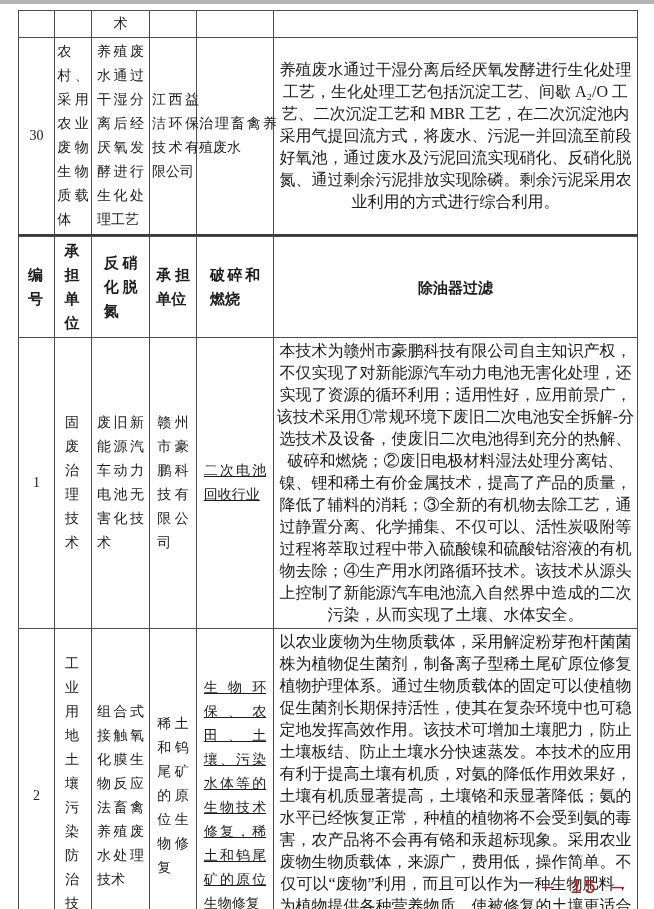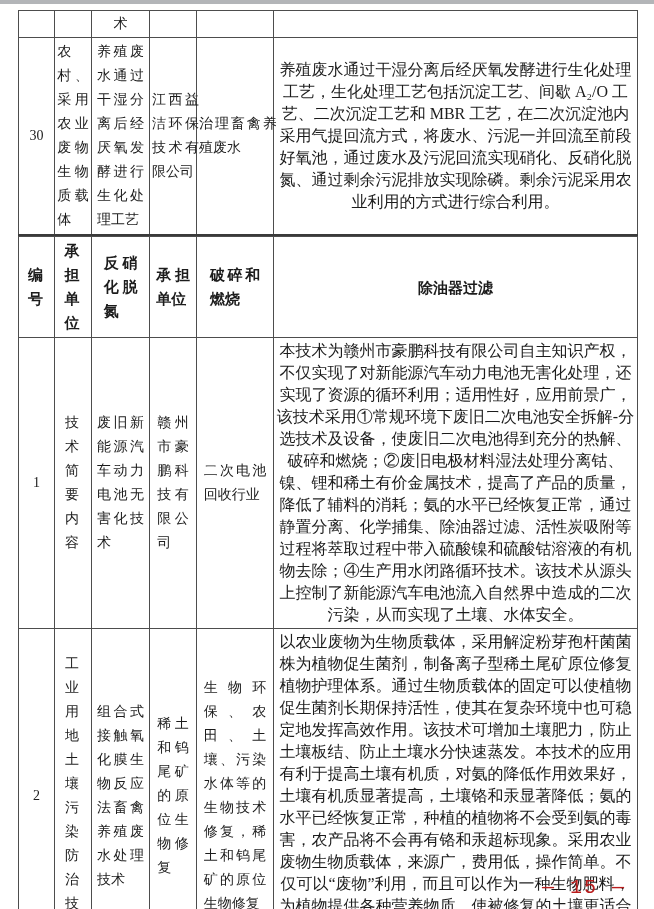--- a/index.html
+++ b/index.html
@@ -24,21 +24,21 @@
     text-align:justify;vertical-align:middle;
     padding:4px 8px 4px 7px;line-height:22px;font-size:16px;
   }
   .vcell{
     display:inline-block;text-align:justify;text-justify:inter-character;
     line-height:24px;vertical-align:middle;
   }
   .w1{width:1.15em;}
   .w2{width:2.25em;}
   .w3{width:3.35em;}
-  .w4{width:4.45em;}
+  .w4{width:4.45em;text-decoration:underline;}
   .w5{width:5.55em;}
   td.hdr{
     font-family:"Liberation Sans","DejaVu Sans",sans-serif;
     font-weight:bold;font-size:15px;line-height:21px;
   }
   .section-heading{
     font-family:"Liberation Sans","DejaVu Sans",sans-serif;
     font-weight:bold;font-size:21px;color:#000;
     margin:13px 0 9px 0;padding-left:10px;letter-spacing:1px;
   }
@@ -99,25 +99,25 @@
         <tr>
       <td class="hdr" style="height:76px"><span class="vcell w1">编号</span></td>
       <td class="hdr"><span class="vcell w1">承担单位</span></td>
       <td class="hdr"><span class="vcell w2">反硝化脱氮</span></td>
       <td class="hdr"><span class="vcell w2">承担单位</span></td>
       <td class="hdr"><span class="vcell w3">破碎和燃烧</span></td>
       <td class="hdr">除油器过滤</td>
     </tr>
     <tr>
       <td style="height:256px">1</td>
-      <td><span class="vcell w1">技术简要内容</span></td>
+      <td><span class="vcell w1">固废治理技术</span></td>
       <td><span class="vcell w3">废旧新能源汽车动力电池无害化技术</span></td>
       <td><span class="vcell w2">赣州市豪鹏科技有限公司</span></td>
       <td><span class="vcell w4">二次电池回收行业</span></td>
-      <td class="desc">本技术为赣州市豪鹏科技有限公司自主知识产权，不仅实现了对新能源汽车动力电池无害化处理，还实现了资源的循环利用；适用性好，应用前景广，该技术采用①常规环境下废旧二次电池安全拆解-分选技术及设备，使废旧二次电池得到充分的热解、破碎和燃烧；②废旧电极材料湿法处理分离钴、镍、锂和稀土有价金属技术，提高了产品的质量，降低了辅料的消耗；氨的水平已经恢复正常，通过静置分离、化学捕集、除油器过滤、活性炭吸附等过程将萃取过程中带入硫酸镍和硫酸钴溶液的有机物去除；④生产用水闭路循环技术。该技术从源头上控制了新能源汽车电池流入自然界中造成的二次污染，从而实现了土壤、水体安全。</td>
+      <td class="desc">本技术为赣州市豪鹏科技有限公司自主知识产权，不仅实现了对新能源汽车动力电池无害化处理，还实现了资源的循环利用；适用性好，应用前景广，该技术采用①常规环境下废旧二次电池安全拆解-分选技术及设备，使废旧二次电池得到充分的热解、破碎和燃烧；②废旧电极材料湿法处理分离钴、镍、锂和稀土有价金属技术，提高了产品的质量，降低了辅料的消耗；③全新的有机物去除工艺，通过静置分离、化学捕集、不仅可以、活性炭吸附等过程将萃取过程中带入硫酸镍和硫酸钴溶液的有机物去除；④生产用水闭路循环技术。该技术从源头上控制了新能源汽车电池流入自然界中造成的二次污染，从而实现了土壤、水体安全。</td>
     </tr>
     <tr>
       <td style="height:283px">2</td>
       <td><span class="vcell w1">工业用地土壤污染防治技术</span></td>
       <td><span class="vcell w3">组合式接触氧化膜生物反应法畜禽养殖废水处理技术</span></td>
       <td><span class="vcell w2">稀土和钨尾矿的原位生物修复</span></td>
       <td><span class="vcell w4">生物环保、农田、土壤、污染水体等的生物技术修复，稀土和钨尾矿的原位生物修复</span></td>
       <td class="desc">以农业废物为生物质载体，采用解淀粉芽孢杆菌菌株为植物促生菌剂，制备离子型稀土尾矿原位修复植物护理体系。通过生物质载体的固定可以使植物促生菌剂长期保持活性，使其在复杂环境中也可稳定地发挥高效作用。该技术可增加土壤肥力，防止土壤板结、防止土壤水分快速蒸发。本技术的应用有利于提高土壤有机质，对氨的降低作用效果好，土壤有机质显著提高，土壤铬和汞显著降低；氨的水平已经恢复正常，种植的植物将不会受到氨的毒害，农产品将不会再有铬和汞超标现象。采用农业废物生物质载体，来源广，费用低，操作简单。不仅可以“废物”利用，而且可以作为一种生物肥料，为植物提供各种营养物质，使被修复的土壤更适合植物生长。土壤污染治理技术规模投资约 3000 元/亩。</td>
     </tr>
   </tbody>

